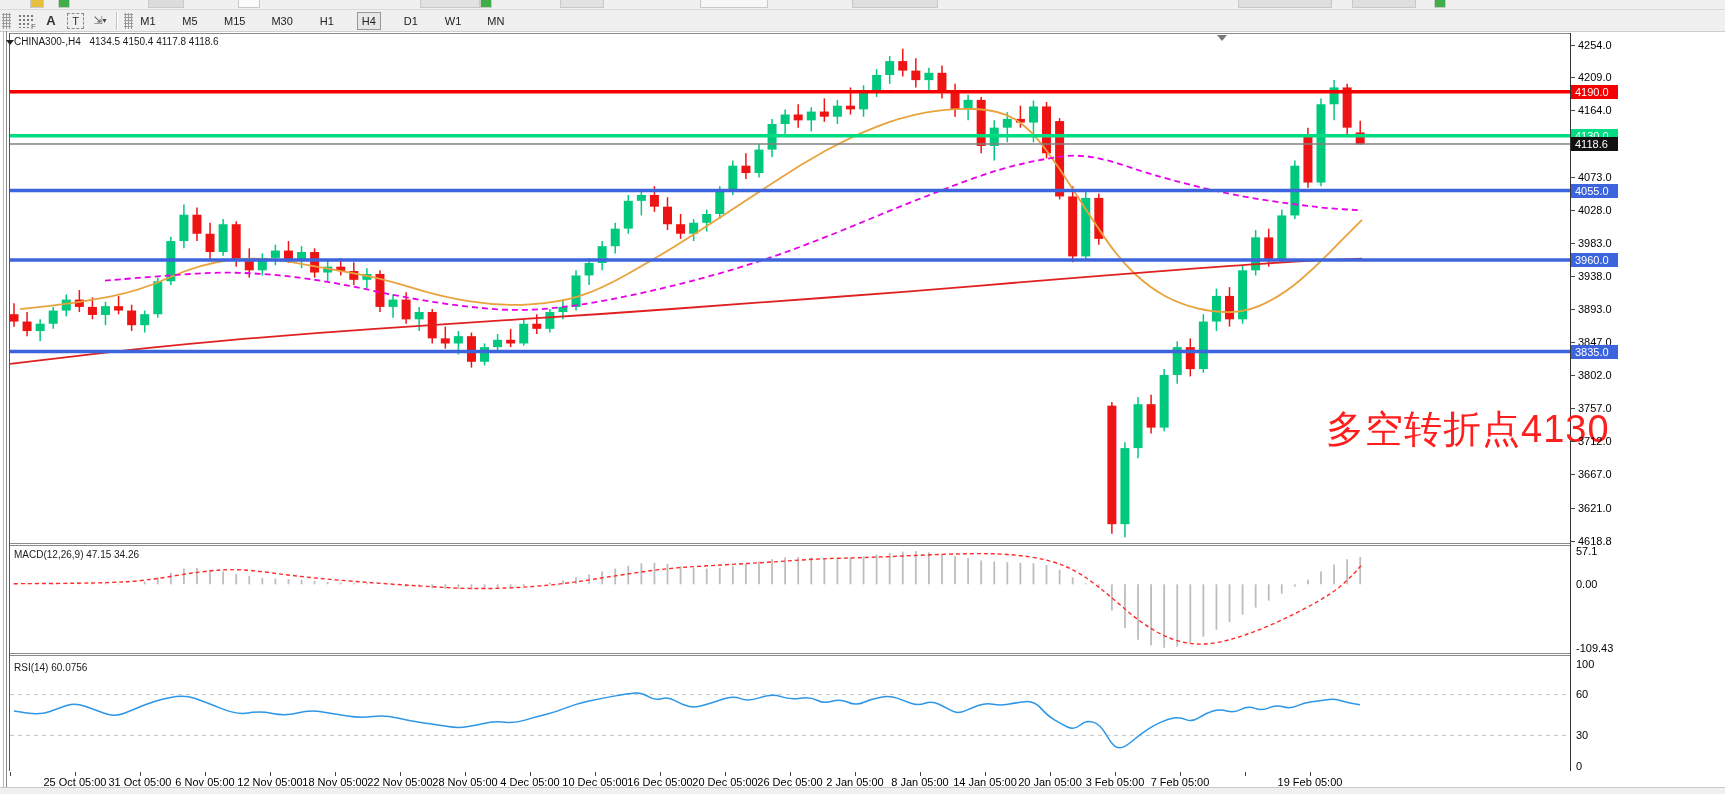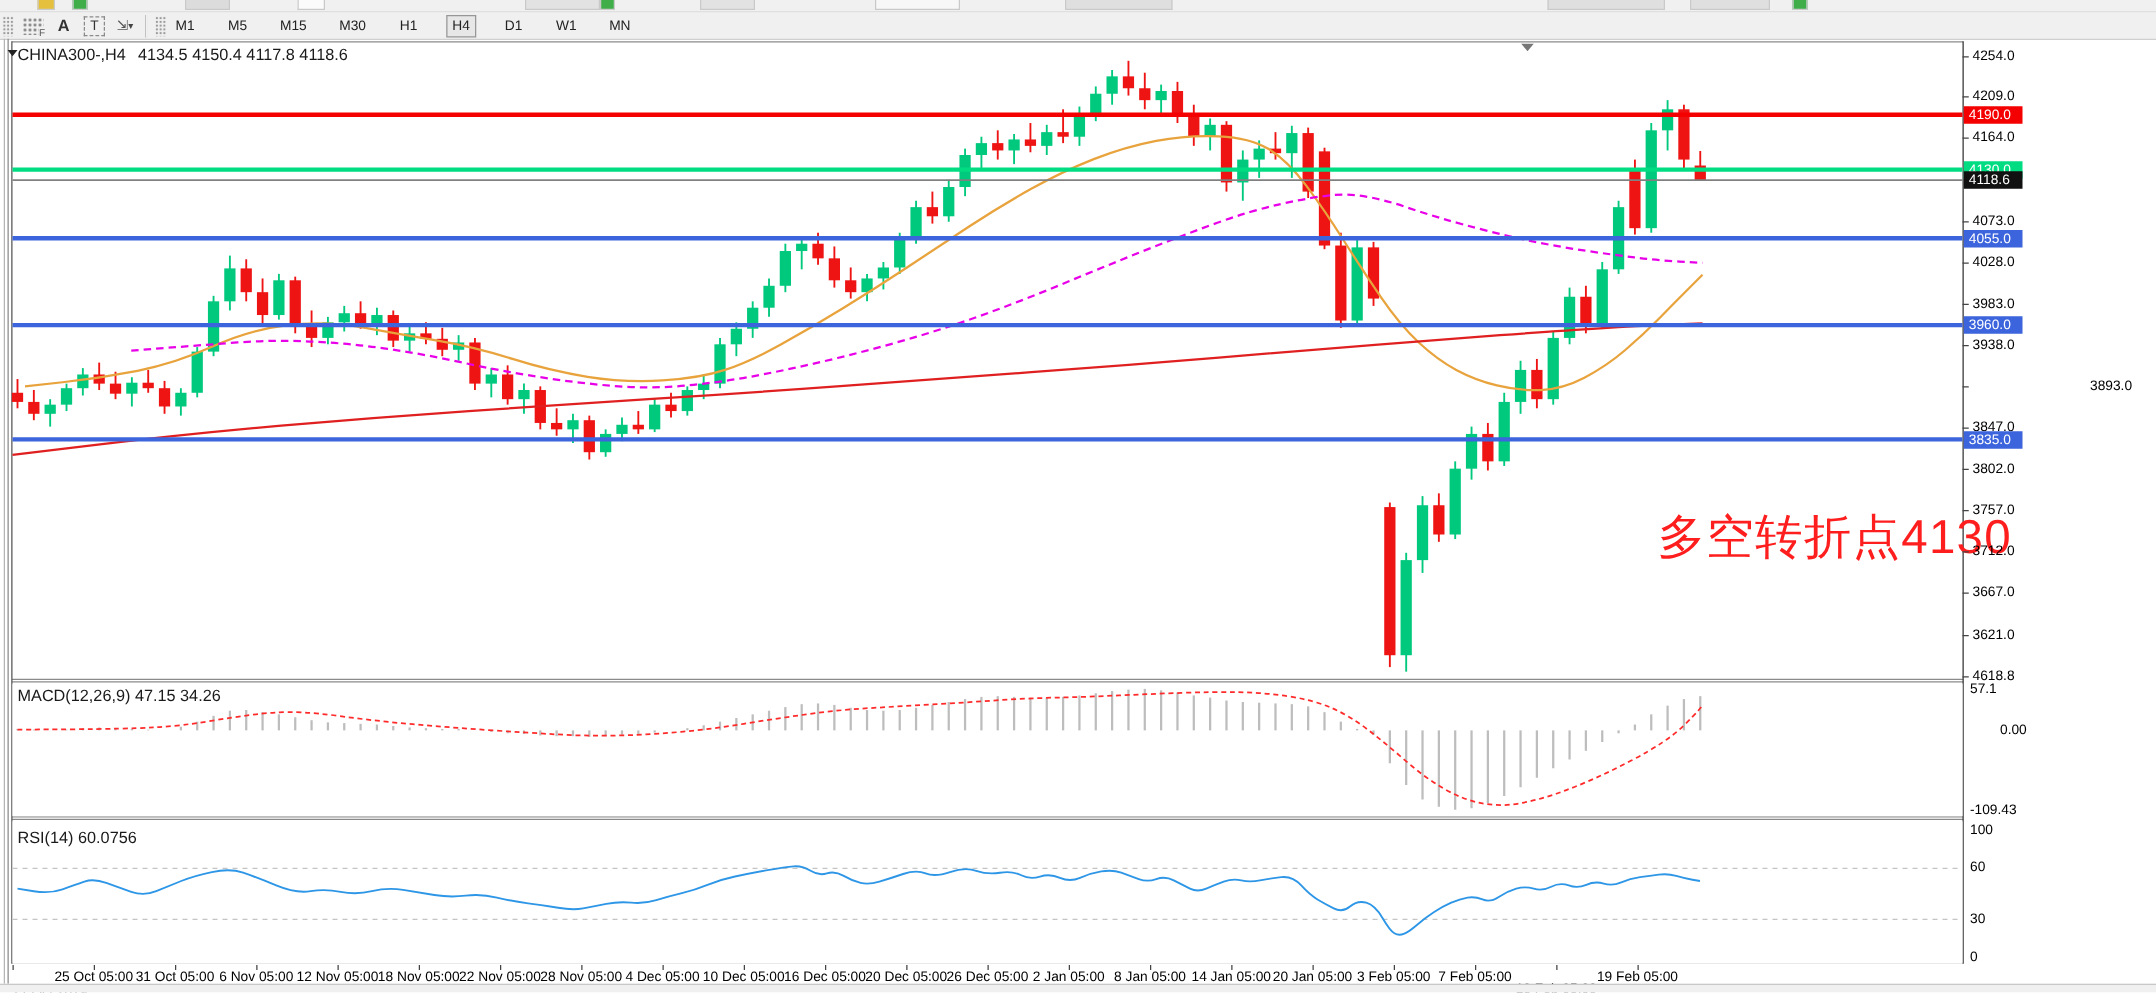--- a/index.html
+++ b/index.html
@@ -18,21 +18,21 @@
   .icon-grid span{position:absolute;right:-1px;bottom:-3px;font-size:8px;color:#555;background:#f0f0f0;}
   .icon-fib{font-size:11px;color:#555;letter-spacing:-2px;}
   .caret{font-size:8px;color:#444;margin-left:2px;}
   .vsep{width:1px;height:18px;background:#c2c2c2;margin:0 4px;border-right:1px solid #ffffff;}
   
   .chrome-line{position:absolute;background:#a8a8a8;}
   
   .axis-label{position:absolute;font-size:11px;color:#000;white-space:nowrap;}
   .tickdash{position:absolute;width:5px;height:1px;background:#444;}
   .price-tag{position:absolute;left:1571px;width:47px;height:14px;line-height:14px;font-size:11px;color:#ffffff;padding-left:4px;box-sizing:border-box;white-space:nowrap;}
-  .panel-label{position:absolute;font-size:13px;color:#1a1a1a;white-space:nowrap;}
+  .panel-label{position:absolute;font-size:10px;color:#1a1a1a;white-space:nowrap;}
   #chart-title{left:14px;top:36px;}
   #title-caret{position:absolute;left:6px;top:40px;width:0;height:0;border-left:4px solid transparent;border-right:4px solid transparent;border-top:5px solid #222;}
   #annotation{position:absolute;left:1326px;top:404px;font-size:38px;color:#ff1e1e;white-space:nowrap;letter-spacing:1px;}
   #bottom-strip{position:absolute;left:0;top:787px;width:1725px;height:7px;background:#f0f0f0;border-top:1px solid #c8c8c8;}
   svg{position:absolute;left:0;top:0;}
   .timelabel{transform:translateX(-50%);}
   .timelabel.first{transform:none;margin-top:12px;}
 </style>
 </head>
 <body>
@@ -443,21 +443,21 @@
       <div class="axis-label" style="left: 1578px; top: 104.341px;">4164.0</div>
       <div class="tickdash" style="left: 1570px; top: 176.913px;"></div>
       <div class="axis-label" style="left: 1578px; top: 170.913px;">4073.0</div>
       <div class="tickdash" style="left: 1570px; top: 209.833px;"></div>
       <div class="axis-label" style="left: 1578px; top: 203.833px;">4028.0</div>
       <div class="tickdash" style="left: 1570px; top: 242.754px;"></div>
       <div class="axis-label" style="left: 1578px; top: 236.754px;">3983.0</div>
       <div class="tickdash" style="left: 1570px; top: 275.674px;"></div>
       <div class="axis-label" style="left: 1578px; top: 269.674px;">3938.0</div>
       <div class="tickdash" style="left: 1570px; top: 308.594px;"></div>
-      <div class="axis-label" style="left: 1672px; top: 302.594px; text-align: center;">3893.0</div>
+      <div class="axis-label" style="left: 1578px; top: 302.594px; text-align: center;">3893.0</div>
       <div class="tickdash" style="left: 1570px; top: 342.246px;"></div>
       <div class="axis-label" style="left: 1578px; top: 336.246px;">3847.0</div>
       <div class="tickdash" style="left: 1570px; top: 375.167px;"></div>
       <div class="axis-label" style="left: 1578px; top: 369.167px;">3802.0</div>
       <div class="tickdash" style="left: 1570px; top: 408.087px;"></div>
       <div class="axis-label" style="left: 1578px; top: 402.087px;">3757.0</div>
       <div class="tickdash" style="left: 1570px; top: 441.007px;"></div>
       <div class="axis-label" style="left: 1578px; top: 435.007px;">3712.0</div>
       <div class="tickdash" style="left: 1570px; top: 473.928px;"></div>
       <div class="axis-label" style="left: 1578px; top: 467.928px;">3667.0</div>
@@ -465,21 +465,21 @@
       <div class="axis-label" style="left: 1578px; top: 501.58px;">3621.0</div>
       <div class="tickdash" style="left: 1570px; top: 540.5px;"></div>
       <div class="axis-label" style="left: 1578px; top: 534.5px;">4618.8</div>
       <div class="price-tag" style="top: 84.8201px; background: rgb(245, 0, 0);">4190.0</div>
       <div class="price-tag" style="top: 128.714px; background: rgb(0, 220, 130);">4130.0</div>
       <div class="price-tag" style="top: 183.581px; background: rgb(60, 100, 220);">4055.0</div>
       <div class="price-tag" style="top: 253.08px; background: rgb(60, 100, 220);">3960.0</div>
       <div class="price-tag" style="top: 344.525px; background: rgb(60, 100, 220);">3835.0</div>
       <div class="price-tag" style="top: 137.054px; background: rgb(17, 17, 17);">4118.6</div>
       <div class="axis-label" style="left: 1576px; top: 544.539px;">57.1</div>
-      <div class="axis-label" style="left: 1576px; top: 577.8px; margin-left: 24px;">0.00</div>
+      <div class="axis-label" style="left: 1576px; top: 577.8px;">0.00</div>
       <div class="axis-label" style="left: 1576px; top: 641.543px;">-109.43</div>
       <div class="axis-label" style="left: 1576px; top: 657.5px;">100</div>
       <div class="axis-label" style="left: 1576px; top: 688.1px;">60</div>
       <div class="axis-label" style="left: 1576px; top: 728.9px;">30</div>
       <div class="axis-label" style="left: 1576px; top: 759.5px;">0</div>
     </div>
   <div id="time-axis">
       <div style="position: absolute; left: 10px; top: 772px; width: 1px; height: 4px; background: rgb(68, 68, 68);"></div>
       <div class="axis-label timelabel first" style="left: 10px; top: 776px;">21 Oct 2019</div>
       <div style="position: absolute; left: 75px; top: 772px; width: 1px; height: 4px; background: rgb(68, 68, 68);"></div>

